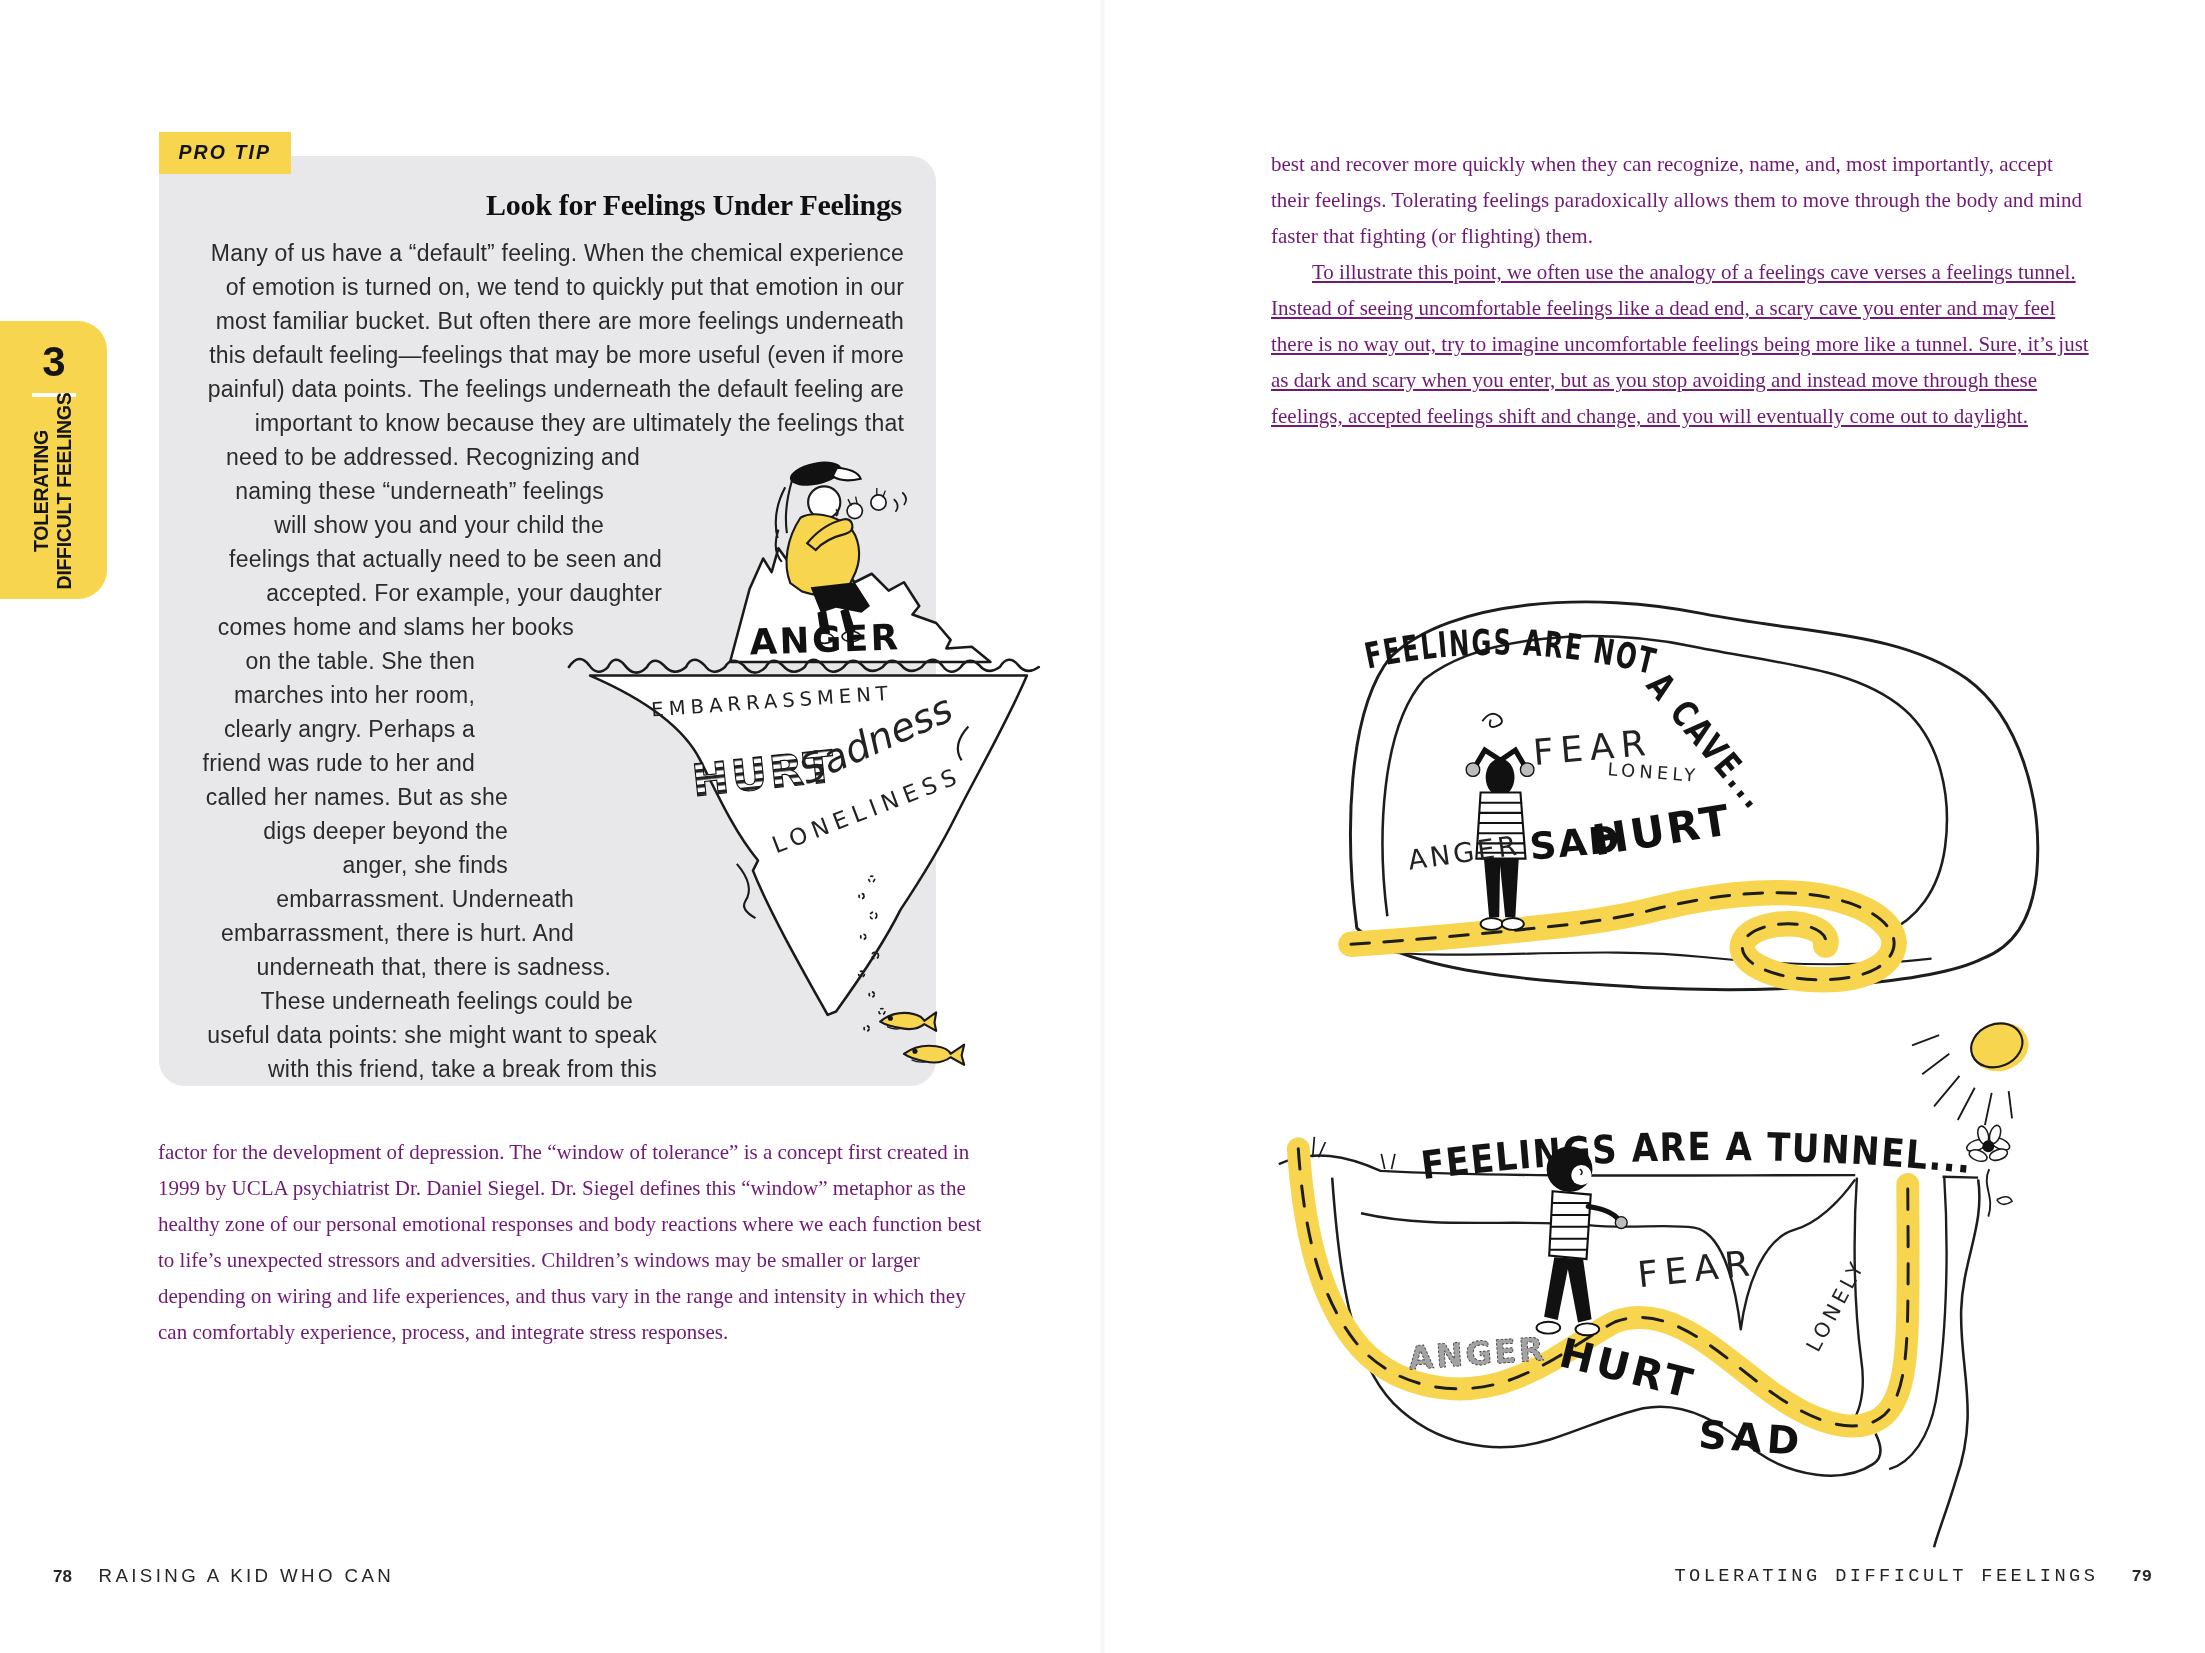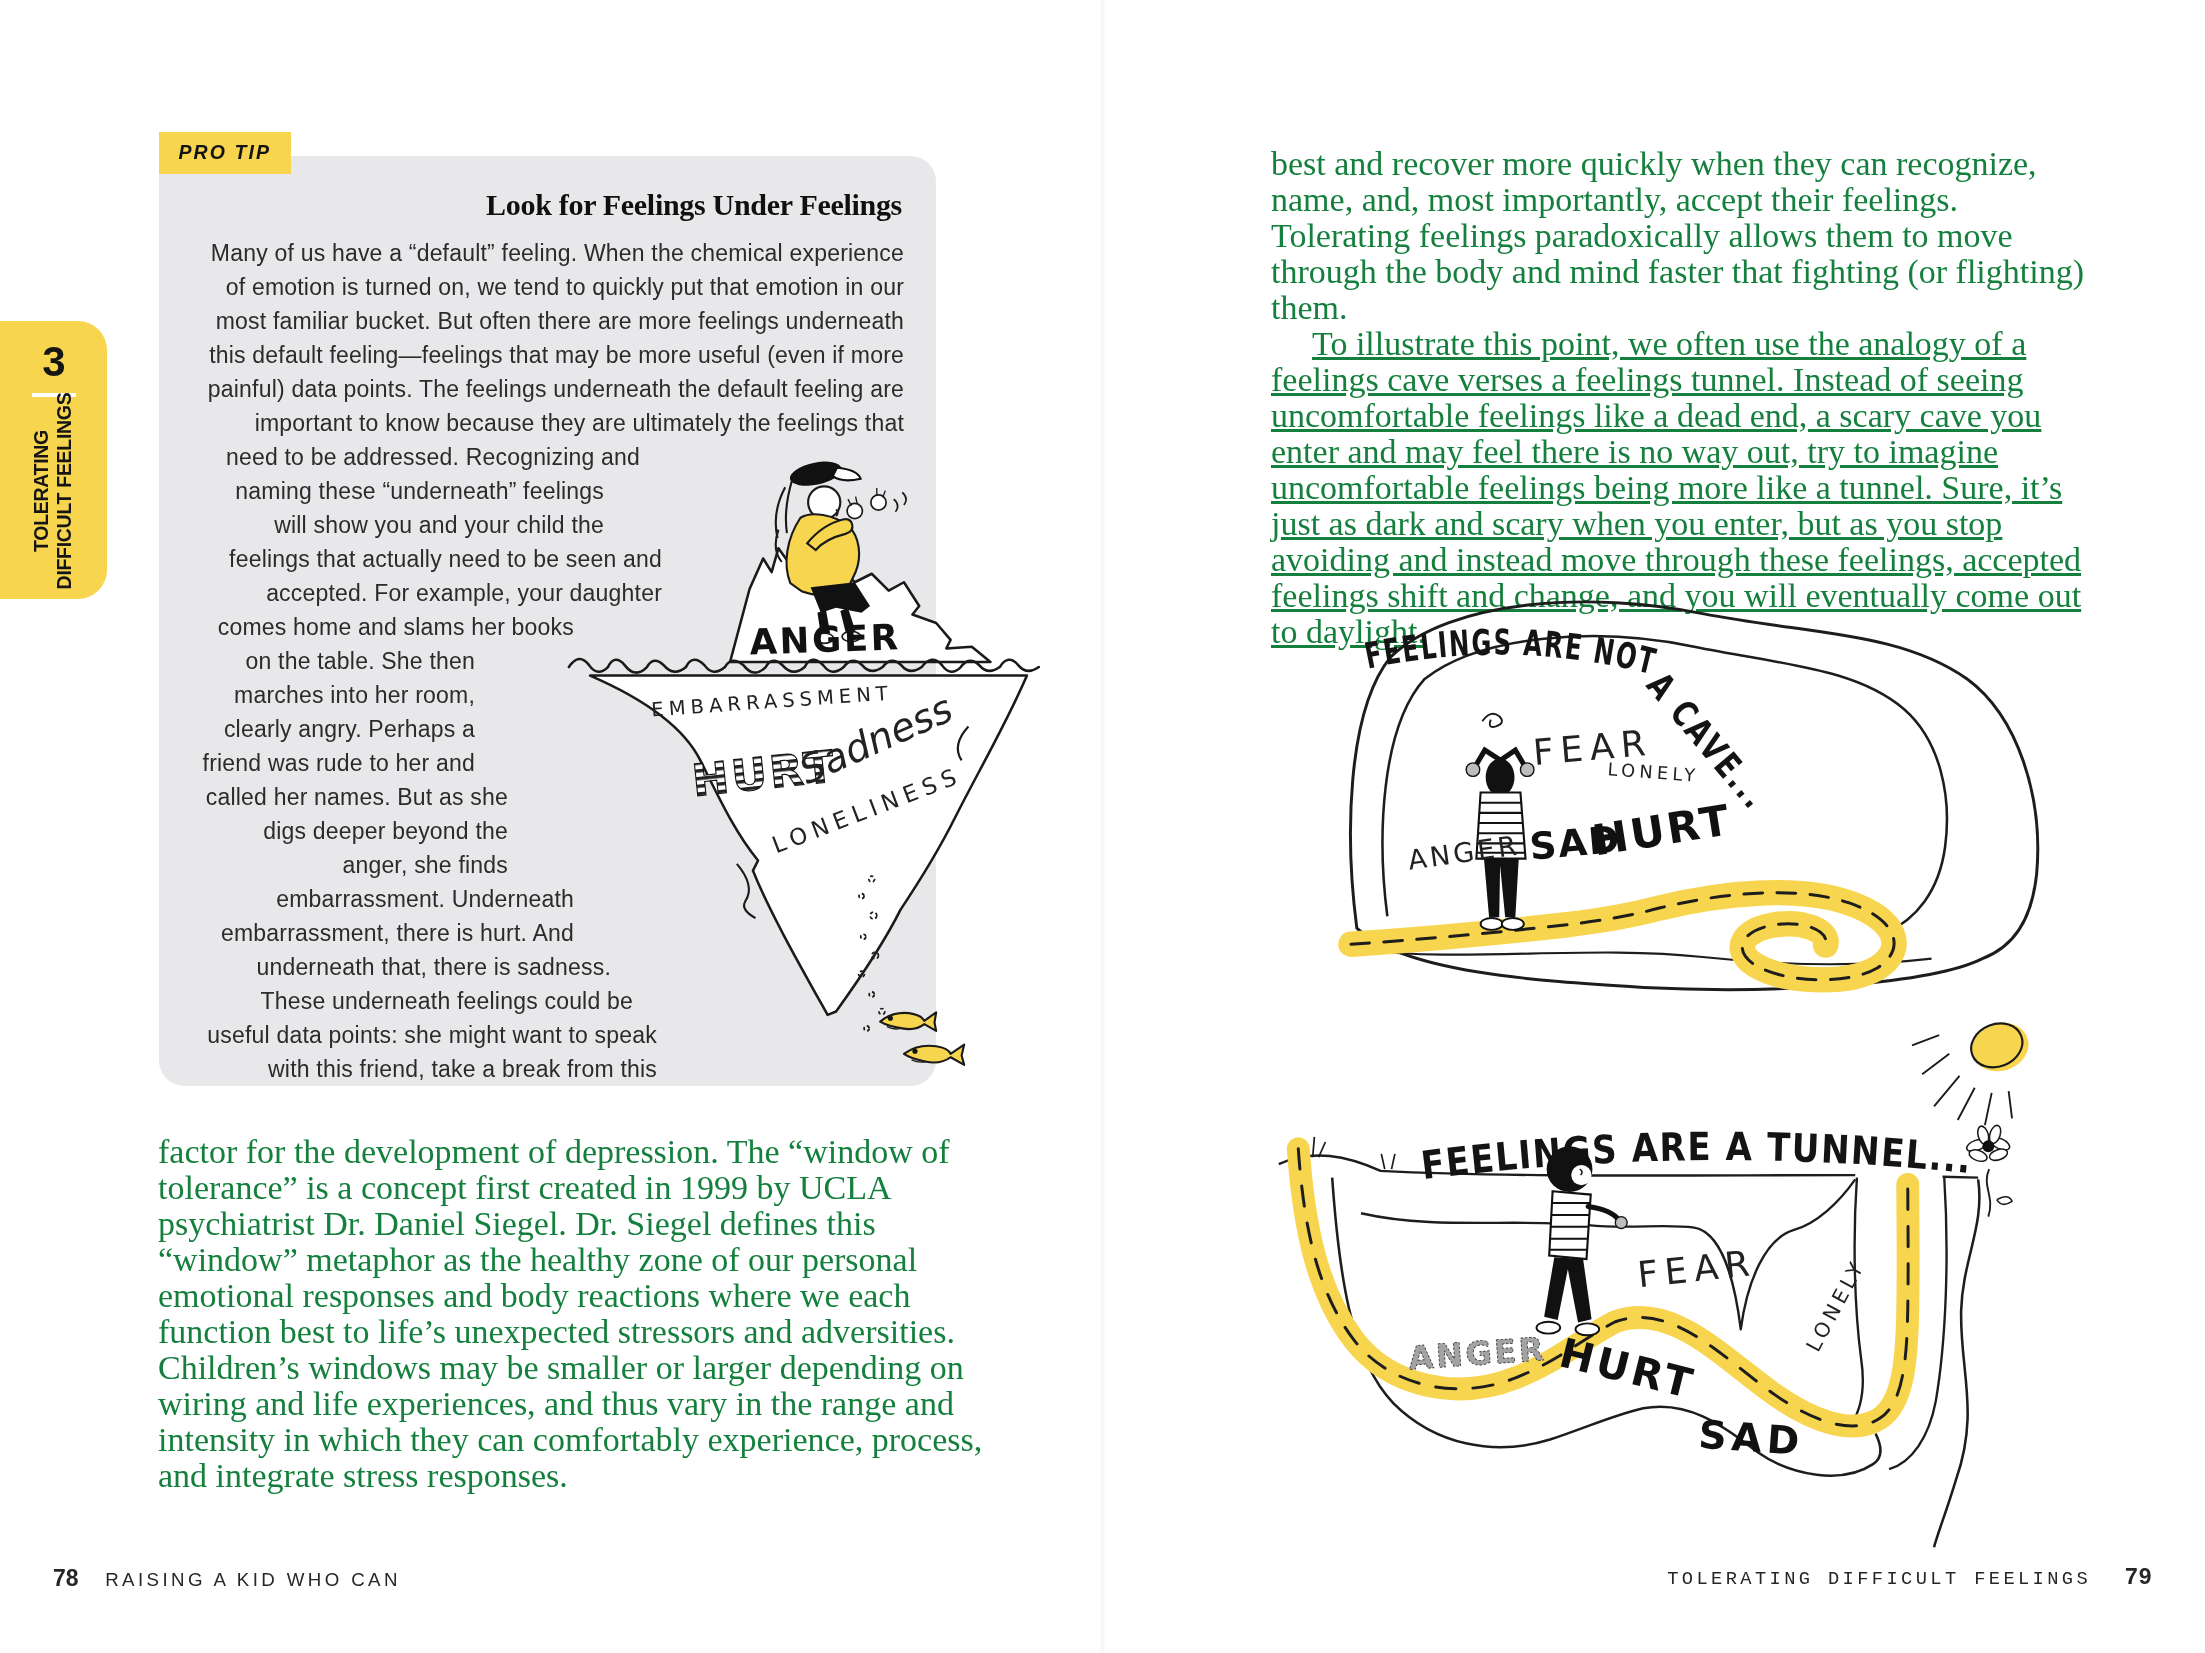--- a/index.html
+++ b/index.html
@@ -40,30 +40,30 @@
   .protip-body{
     margin:13.6px 32px 0 40px;font-size:23px;line-height:34px;
     letter-spacing:0.2px;color:#2b2b2b;
   }
   .iceberg-float{
     float:right;width:488px;height:840px;
     shape-outside:polygon(488px 0,488px 206px,224px 206px,224px 242px,188px 242px,188px 277px,246px 277px,246px 379px,158px 379px,158px 414px,59px 414px,59px 517px,92px 517px,92px 620px,158px 620px,158px 689px,195px 689px,195px 723px,217px 723px,217px 758px,241px 758px,241px 840px,488px 840px);
   }
   
   .serif-block{
-    position:absolute;font-family:"Liberation Serif",serif;font-size:34px;
-    line-height:36px;color:#15803d;
+    position:absolute;font-family:"Liberation Serif",serif;font-size:21px;
+    line-height:36px;color:#701a75;
   }
   .serif-block p{margin:0;}
   .serif-block p.indented{text-indent:41px;text-decoration:underline;}
   #left-body{left:158px;top:1134px;width:830px;}
   #right-body{left:1271px;top:146px;width:821px;}
   
   .footer{position:absolute;top:1565px;font-size:18.7px;letter-spacing:3.4px;color:#262626;}
-  .footer .pageno{font-weight:bold;font-size:23px;letter-spacing:0;}
+  .footer .pageno{font-weight:bold;font-size:17px;letter-spacing:0;}
   #footer-left{left:53px;}
   #footer-left .title{margin-left:18px;}
   #footer-right{right:53px;text-align:left;font-family:Liberation Mono, monospace;}
   #footer-right .title{margin-right:18.7px;}
   
   .illus{position:absolute;pointer-events:none;}
   #iceberg-svg{left:556px;top:360px;z-index:2;}
   #cave-svg{left:1338px;top:584px;}
   #tunnel-svg{left:1266px;top:1003px;}
   svg text{font-family:"DejaVu Sans",sans-serif;}

